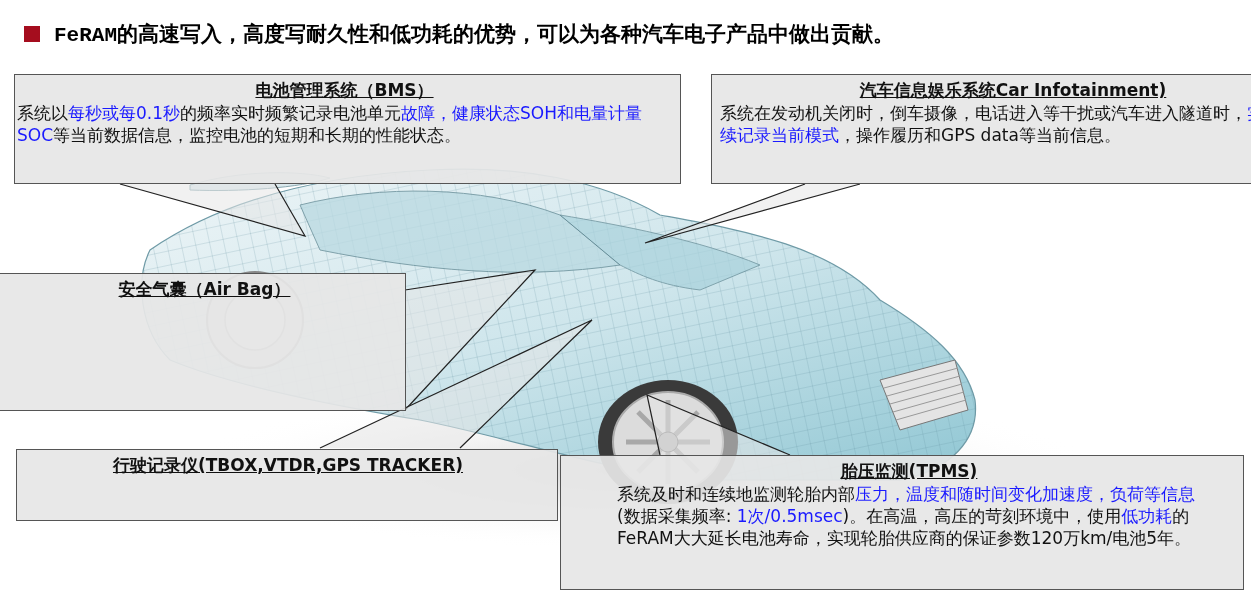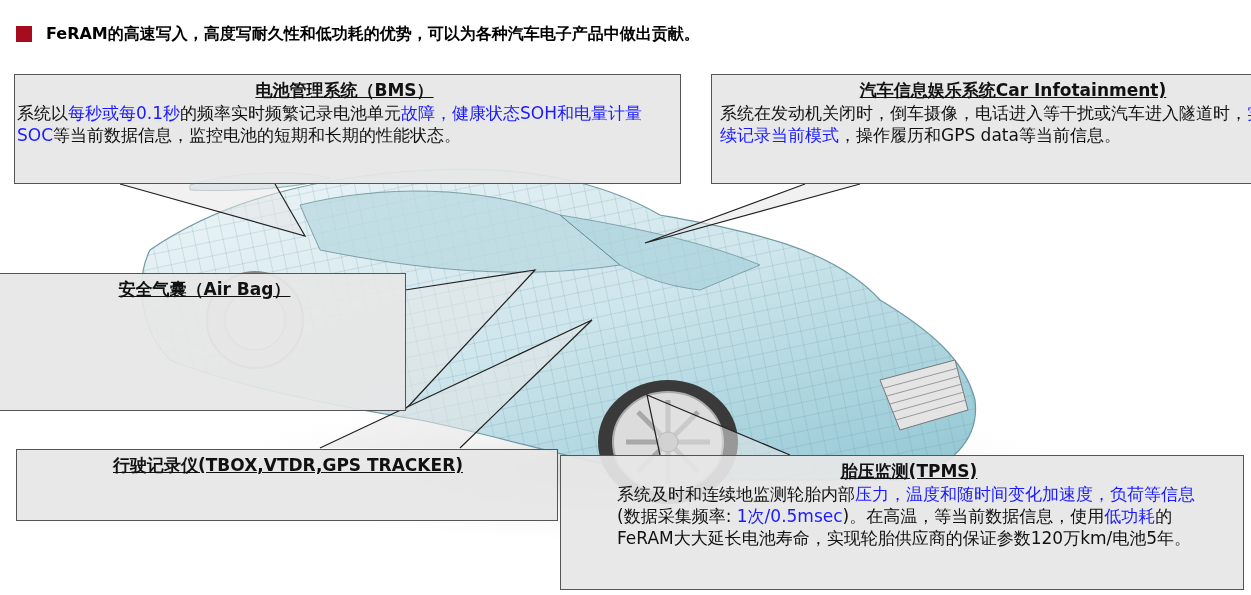--- a/index.html
+++ b/index.html
@@ -3,24 +3,25 @@
 <meta charset="utf-8">
 <style>
   html, body { margin: 0; padding: 0; }
   body {
     width: 1251px; height: 595px; position: relative; overflow: hidden;
     background: #ffffff;
     font-family: "DejaVu Sans", "Liberation Sans", sans-serif;
     color: #111;
   }
   .title {
-    position: absolute; left: 16px; top: 14px; height: 40px;
+    position: absolute; left: 24px; top: 14px; height: 40px;
     display: flex; align-items: center;
-    font-size: 16px; font-weight: bold; color: #000; letter-spacing: 0px;
+    font-size: 21px; font-weight: bold; color: #000; letter-spacing: 0px;
     white-space: nowrap;
+    font-family: Liberation Mono, monospace;
   }
   .title .bullet {
     display: inline-block; width: 16px; height: 16px; margin-right: 14px;
     background: #a50d1e;
   }
   
   .car-layer { position: absolute; left: 0; top: 0; width: 1251px; height: 595px; }
   .callout {
     position: absolute; box-sizing: border-box;
     background: rgba(230,230,230,0.93);
@@ -116,15 +117,15 @@
   <div class="ctitle">安全气囊（Air Bag）</div>
 </div>
 
 <div class="callout" style="left:16px; top:449px; width:542px; height:72px; padding-left:10px;">
   <div class="ctitle">行驶记录仪(TBOX,VTDR,GPS TRACKER)</div>
 </div>
 
 <div class="callout" style="left:560px; top:455px; width:684px; height:135px; padding-left:56px; padding-right:42px;">
   <div class="ctitle">胎压监测(TPMS)</div>
   <div>
-    <span>系统及时和连续地监测轮胎内部</span><span class="hl">压力，温度和随时间变化加速度，负荷等信息</span><span>(数据采集频率: </span><span class="hl">1次/0.5msec</span><span>)。在高温，等当前数据信息，使用</span><span class="hl">低功耗</span><span>的FeRAM大大延长电池寿命，实现轮胎供应商的保证参数120万km/电池5年。</span>
+    <span>系统及时和连续地监测轮胎内部</span><span class="hl">压力，温度和随时间变化加速度，负荷等信息</span><span>(数据采集频率: </span><span class="hl">1次/0.5msec</span><span>)。在高温，高压的苛刻环境中，使用</span><span class="hl">低功耗</span><span>的FeRAM大大延长电池寿命，实现轮胎供应商的保证参数120万km/电池5年。</span>
   </div>
 </div>
 
 </body></html>

